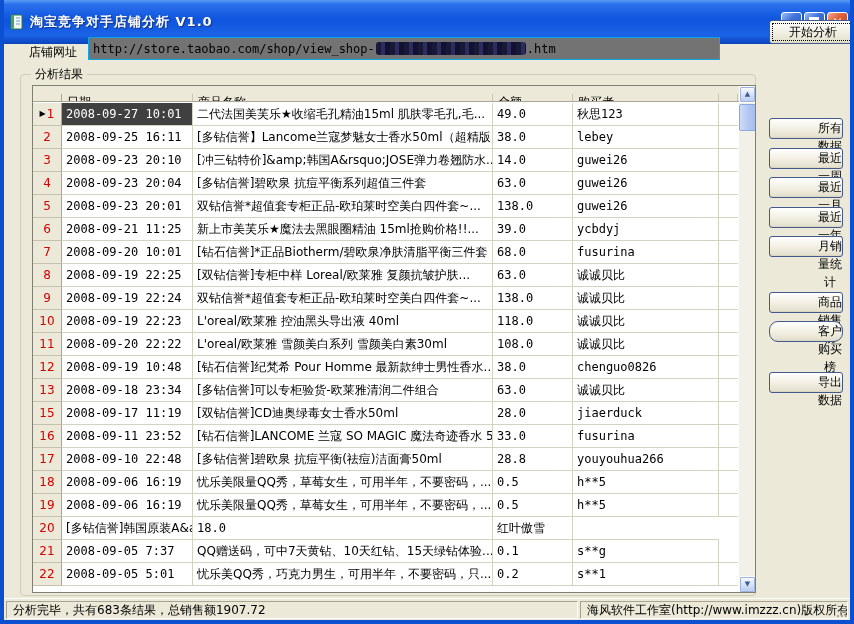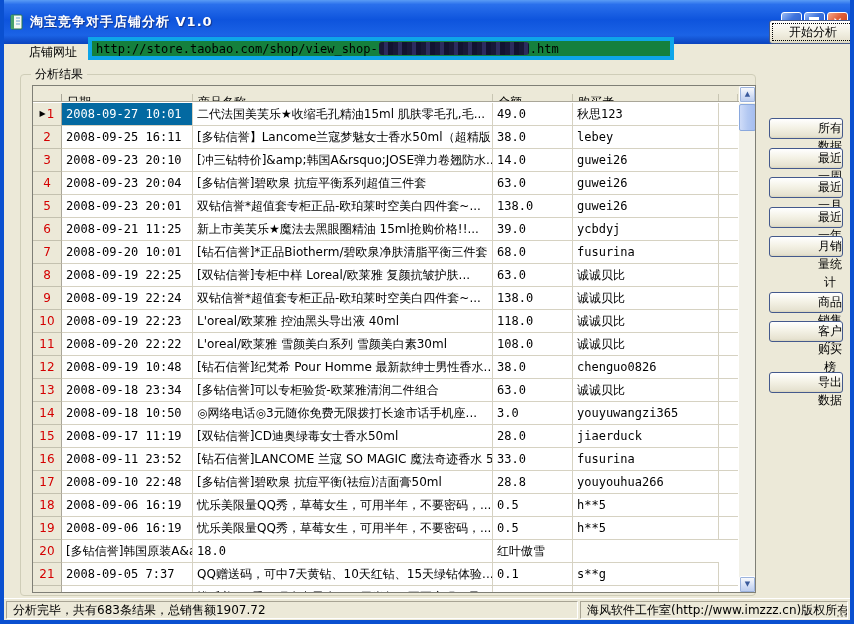--- a/index.html
+++ b/index.html
@@ -23,36 +23,36 @@
     position:relative;flex:0 0 auto;cursor:pointer;}
   .tb-blue{background:linear-gradient(135deg,#9dbdf5 0%,#3f74dd 40%,#2558c4 100%);}
   .tb-red{background:linear-gradient(135deg,#f5a88c 0%,#e0603a 40%,#c23a10 100%);}
   .glyph-min{position:absolute;left:4px;bottom:4px;width:8px;height:3px;background:#fff;}
   .glyph-max{position:absolute;left:4px;top:4px;width:10px;height:10px;
     border:1px solid #fff;border-top:3px solid #fff;}
   .glyph-close{position:absolute;left:0;top:1px;width:19px;text-align:center;
     color:#fff;font-weight:bold;font-size:12px;line-height:17px;}
   
   .url-label{position:absolute;left:25px;top:44px;}
-  .url-input{position:absolute;left:84px;top:37px;width:586px;height:23px;background:#15803d;
-    border:4px solid #0ea5e9;display:flex;align-items:center;padding:0 4px;
+  .url-input{position:absolute;left:84px;top:37px;width:632px;height:23px;background:#737373;
+    border:1px solid #0ea5e9;display:flex;align-items:center;padding:0 4px;
     font-family:"DejaVu Sans Mono","Liberation Mono",monospace;font-size:12px;white-space:nowrap;overflow:hidden;}
   .censor{display:inline-block;width:150px;height:13px;margin:0 1px;border-radius:3px;
     background:repeating-linear-gradient(90deg,#181838 0 5px,#2c2c5e 5px 9px,#121230 9px 14px);
     filter:blur(0.6px);}
   
   .xp-btn{
     position:absolute;height:24px;border:1px solid #44598c;border-radius:3px;
     background:linear-gradient(180deg,#ffffff 0%,#f4f2e6 45%,#e6e2d0 90%,#d8d4bd 100%);
     font-family:"DejaVu Sans","Liberation Sans",sans-serif;font-size:12px;color:#000;
     cursor:pointer;padding:0;}
   #btn-start{left:765px;top:20px;width:88px;outline:1px dotted #000;outline-offset:-4px;}
   .side-btn{left:765px;width:74px;height:21px;line-height:18px;padding-left:48px;}
   #btn-all{top:118px;} #btn-week{top:148px;} #btn-month{top:177px;} #btn-year{top:207px;}
-  #btn-monthly{top:236px;} #btn-prodrank{top:292px;} #btn-custrank{top:321px;} #btn-export{top:372px;}
+  #btn-monthly{top:236px;} #btn-prodrank{top:292px;} #btn-custrank{top:321px;border-radius:9px;} #btn-export{top:372px;}
   
   .groupbox{position:absolute;left:16px;top:74px;width:736px;height:522px;
     border:1px solid #cfcdb8;border-radius:4px;}
   .groupbox-label{position:absolute;left:10px;top:-9px;background:#ece9d8;padding:0 4px;}
   
   .grid{position:absolute;left:28px;top:85px;width:724px;height:508px;
     border:1px solid #7f7f76;background:#fff;overflow:hidden;}
   .ghead{display:grid;grid-template-columns:29px 131px 300px 80px 146px 19px;
     height:16px;background:#ece9d8;border-bottom:1px solid #a9a698;}
   .ghead .hc{padding:1px 0 0 5px;white-space:nowrap;overflow:hidden;border-right:1px solid #c8c5b2;
@@ -60,21 +60,21 @@
   .ghead .hc0{border-right:1px solid #a9a698;}
   .gbody{position:absolute;left:0;top:17px;width:705px;height:491px;overflow:hidden;}
   .grow{display:grid;grid-template-columns:29px 131px 300px 80px 146px 19px;height:23px;}
   .c{border-right:1px solid #d6d2c2;border-bottom:1px solid #d6d2c2;
     padding:0 0 0 4px;line-height:22px;white-space:nowrap;overflow:hidden;background:#fff;}
   .cnum{background:#ece9d8;border-right:1px solid #a9a698;border-bottom:1px solid #c4c1af;
     color:#d40000;padding:0;text-align:center;font-size:12px;
     display:flex;align-items:center;justify-content:center;gap:1px;}
   .mark{color:#000;font-size:8px;line-height:22px;}
   .cdate,.camt,.cbuyer{font-family:"DejaVu Sans Mono","Liberation Mono",monospace;font-size:12px;}
-  .cdate.sel{background:#0369a1;color:#fff;}
+  .cdate.sel{background:#404040;color:#fff;}
   .cfill{border-right:none;}
   
   .vscroll{position:absolute;left:706px;top:0;width:17px;height:507px;background:#f2f1e8;}
   .sb-btn{position:absolute;left:0;width:17px;height:17px;border:1px solid #fff;border-radius:2px;
     background:linear-gradient(180deg,#fdfdfd,#d2ddf5 60%,#b9cbee);box-shadow:inset 0 0 0 1px #9cb3dd;
     color:#3a5a9c;font-size:7px;text-align:center;line-height:15px;cursor:pointer;}
   .sb-up{top:0;} .sb-down{bottom:0;}
   .sb-thumb{position:absolute;left:0;top:18px;width:17px;height:27px;border:1px solid #8aa8dd;border-radius:2px;
     background:linear-gradient(90deg,#cfdcf8,#b4c9f2 50%,#a5bdef);cursor:pointer;}
   
@@ -259,30 +259,20 @@
             <span>13</span>
           </div>
           <div class="c cdate">2008-09-18 23:34</div>
           <div class="c cname">[多钻信誉]可以专柜验货-欧莱雅清润二件组合</div>
           <div class="c camt">63.0</div>
           <div class="c cbuyer">诚诚贝比</div>
           <div class="c cfill"></div>
         </div>
         <div class="grow">
           <div class="c cnum">
-            <span>14</span>
-          </div>
-          <div class="c cdate">2008-09-18 10:50</div>
-          <div class="c cname">◎网络电话◎3元随你免费无限拨打长途市话手机座...</div>
-          <div class="c camt">3.0</div>
-          <div class="c cbuyer">youyuwangzi365</div>
-          <div class="c cfill"></div>
-        </div>
-        <div class="grow">
-          <div class="c cnum">
             <span>15</span>
           </div>
           <div class="c cdate">2008-09-17 11:19</div>
           <div class="c cname">[双钻信誉]CD迪奥绿毒女士香水50ml</div>
           <div class="c camt">28.0</div>
           <div class="c cbuyer">jiaerduck</div>
           <div class="c cfill"></div>
         </div>
         <div class="grow">
           <div class="c cnum">

